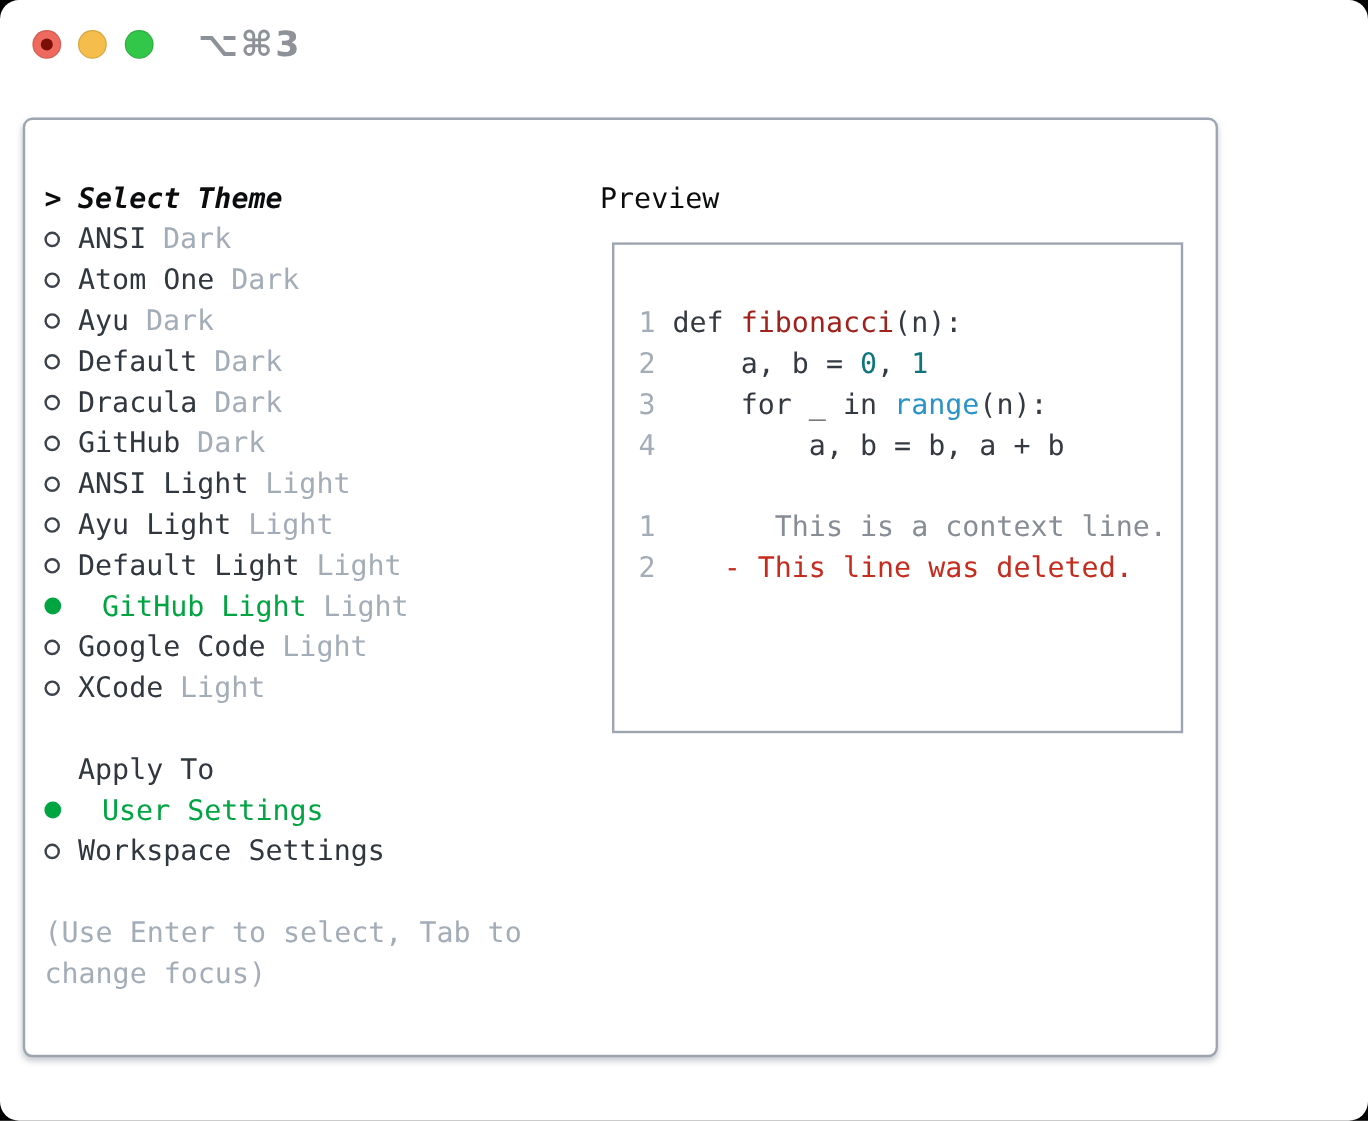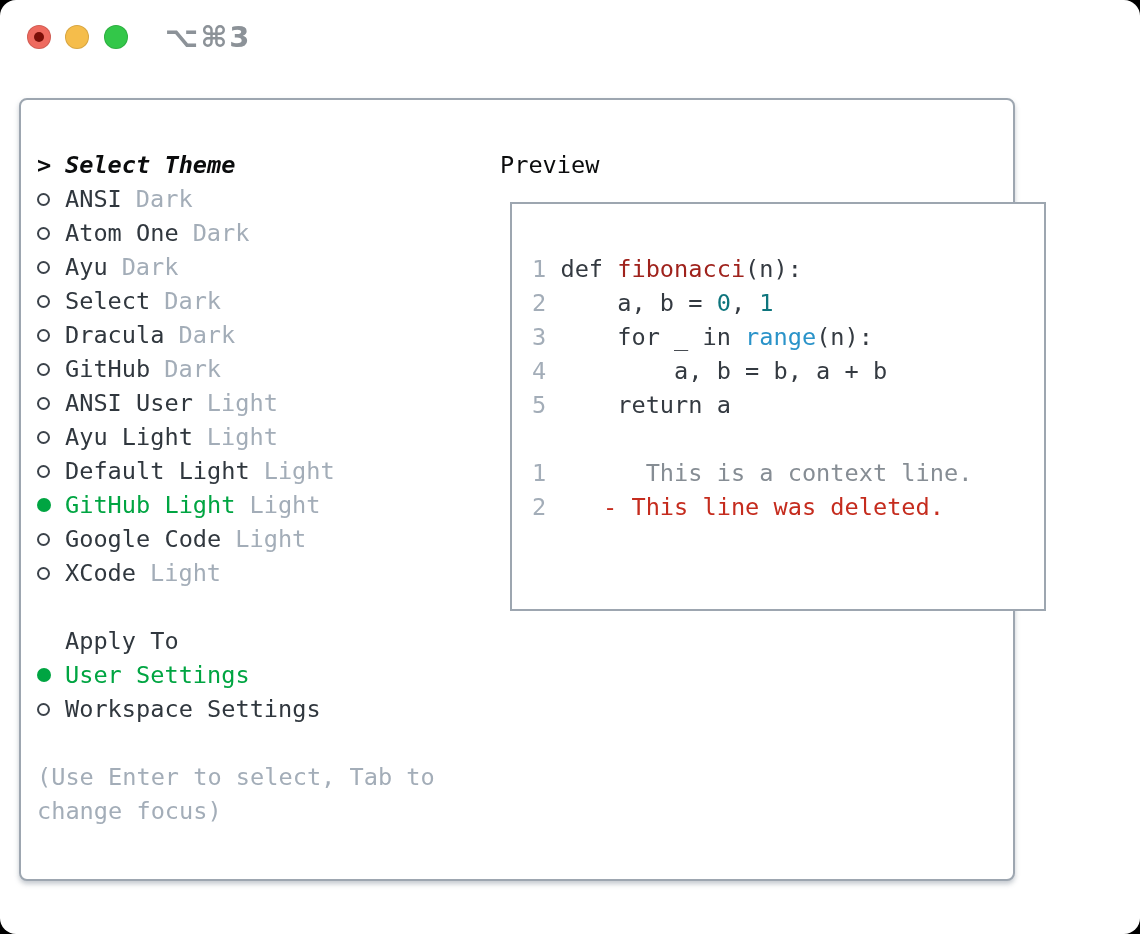--- a/index.html
+++ b/index.html
@@ -36,29 +36,29 @@
     box-shadow:0 3px 5px rgba(125,135,148,.45);
   }
   .col-left{position:absolute;left:16px;top:48px;width:440px;}
   .row{display:flex;align-items:center;height:34px;font-size:23.6px;color:#30373e;white-space:pre;}
   .row .cell{width:28px;flex:0 0 28px;display:flex;align-items:center;}
   .marker{font-weight:700;color:#0b0c0d;}
   .hdr{font-weight:700;color:#0b0c0d;font-style:italic;}
   .dot{width:13px;height:13px;border-radius:50%;border:2.4px solid #3c434b;box-sizing:border-box;}
   .dot.filled{width:14px;height:14px;border:none;background:#00a542;}
   .item-name{color:#30373e;}
-  .row.selected .item-name{color:#00a542;}
+  .row.selected .item-name{color:#00a542;margin-left:20px;}
   .variant{color:#a3adb8;margin-left:14px;}
   .blank-row{height:34px;}
   .hint{height:34px;display:flex;align-items:center;font-size:23.6px;color:#a3adb8;white-space:pre;}
   
   .preview-header{position:absolute;left:479px;top:48px;height:34px;display:flex;align-items:center;
     font-size:23.6px;font-weight:400;color:#0b0c0d;}
   .preview-box{
-    position:absolute;left:489px;top:102px;width:536px;height:409px;
+    position:absolute;left:489px;top:102px;width:476px;height:409px;
     box-sizing:border-box;border:2px solid #9da6b0;background:#fff;
     padding:48px 0 0 20px;overflow:hidden;
   }
   .code-line{margin:0;height:34px;line-height:34px;font-size:23.6px;white-space:pre;
     font-family:"DejaVu Sans Mono","Liberation Mono",monospace;}
   .ln{color:#a3adb8;}
   .pl{color:#343a41;}
   .fn{color:#9f221c;}
   .num{color:#0e757d;}
   .call{color:#2a93c9;}
@@ -82,24 +82,24 @@
 
     <div class="col-left">
       <div class="row">
         <span class="cell marker">&gt;</span>
         <span class="hdr">Select Theme</span>
       </div>
       <div id="theme-list">
           <div class="row"><span class="cell"><i class="dot"></i></span><span class="item-name">ANSI</span><span class="variant">Dark</span></div>
           <div class="row"><span class="cell"><i class="dot"></i></span><span class="item-name">Atom One</span><span class="variant">Dark</span></div>
           <div class="row"><span class="cell"><i class="dot"></i></span><span class="item-name">Ayu</span><span class="variant">Dark</span></div>
-          <div class="row"><span class="cell"><i class="dot"></i></span><span class="item-name">Select</span><span class="variant">Dark</span></div>
+          <div class="row"><span class="cell"><i class="dot"></i></span><span class="item-name">Default</span><span class="variant">Dark</span></div>
           <div class="row"><span class="cell"><i class="dot"></i></span><span class="item-name">Dracula</span><span class="variant">Dark</span></div>
           <div class="row"><span class="cell"><i class="dot"></i></span><span class="item-name">GitHub</span><span class="variant">Dark</span></div>
-          <div class="row"><span class="cell"><i class="dot"></i></span><span class="item-name">ANSI User</span><span class="variant">Light</span></div>
+          <div class="row"><span class="cell"><i class="dot"></i></span><span class="item-name">ANSI Light</span><span class="variant">Light</span></div>
           <div class="row"><span class="cell"><i class="dot"></i></span><span class="item-name">Ayu Light</span><span class="variant">Light</span></div>
           <div class="row"><span class="cell"><i class="dot"></i></span><span class="item-name">Default Light</span><span class="variant">Light</span></div>
           <div class="row selected"><span class="cell"><i class="dot filled"></i></span><span class="item-name">GitHub Light</span><span class="variant">Light</span></div>
           <div class="row"><span class="cell"><i class="dot"></i></span><span class="item-name">Google Code</span><span class="variant">Light</span></div>
           <div class="row"><span class="cell"><i class="dot"></i></span><span class="item-name">XCode</span><span class="variant">Light</span></div>
         </div>
       <div class="blank-row"></div>
       <div class="row">
         <span class="cell"></span>
         <span>Apply To</span>
@@ -113,20 +113,19 @@
       <div class="hint">change focus)</div>
     </div>
 
     <div class="preview-header">Preview</div>
 
     <div class="preview-box" id="code-box">
         <pre class="code-line"><span class="ln">1 </span><span class="pl">def </span><span class="fn">fibonacci</span><span class="pl">(n):</span></pre>
         <pre class="code-line"><span class="ln">2 </span><span class="pl">    a, b = </span><span class="num">0</span><span class="pl">, </span><span class="num">1</span></pre>
         <pre class="code-line"><span class="ln">3 </span><span class="pl">    for _ in </span><span class="call">range</span><span class="pl">(n):</span></pre>
         <pre class="code-line"><span class="ln">4 </span><span class="pl">        a, b = b, a + b</span></pre>
-        <pre class="code-line"><span class="ln">5 </span><span class="pl">    return a</span></pre>
         <pre class="code-line">&nbsp;</pre>
         <pre class="code-line"><span class="ln">1 </span><span class="ctx">      This is a context line.</span></pre>
         <pre class="code-line"><span class="ln">2 </span><span class="del">   - This line was deleted.</span></pre>
       </div>
 
   </div>
 </div>
 
 </body></html>

